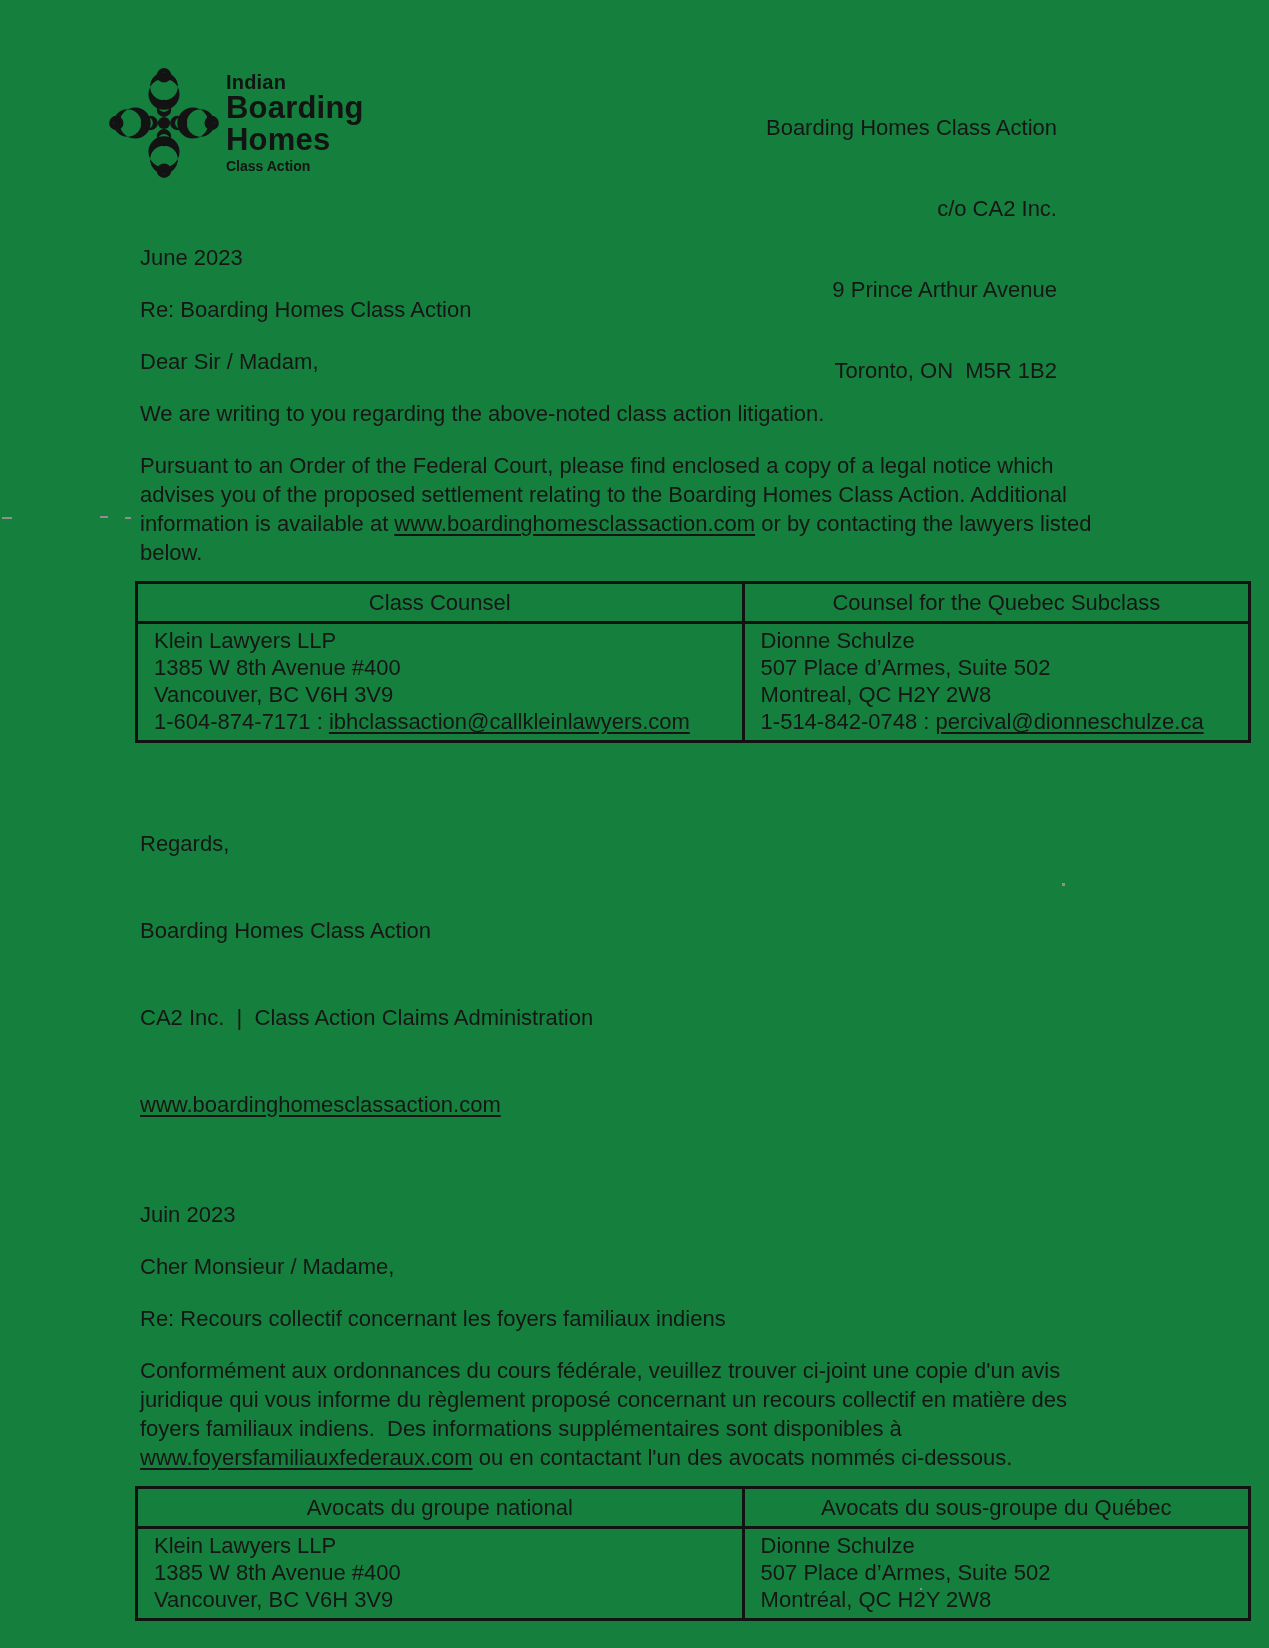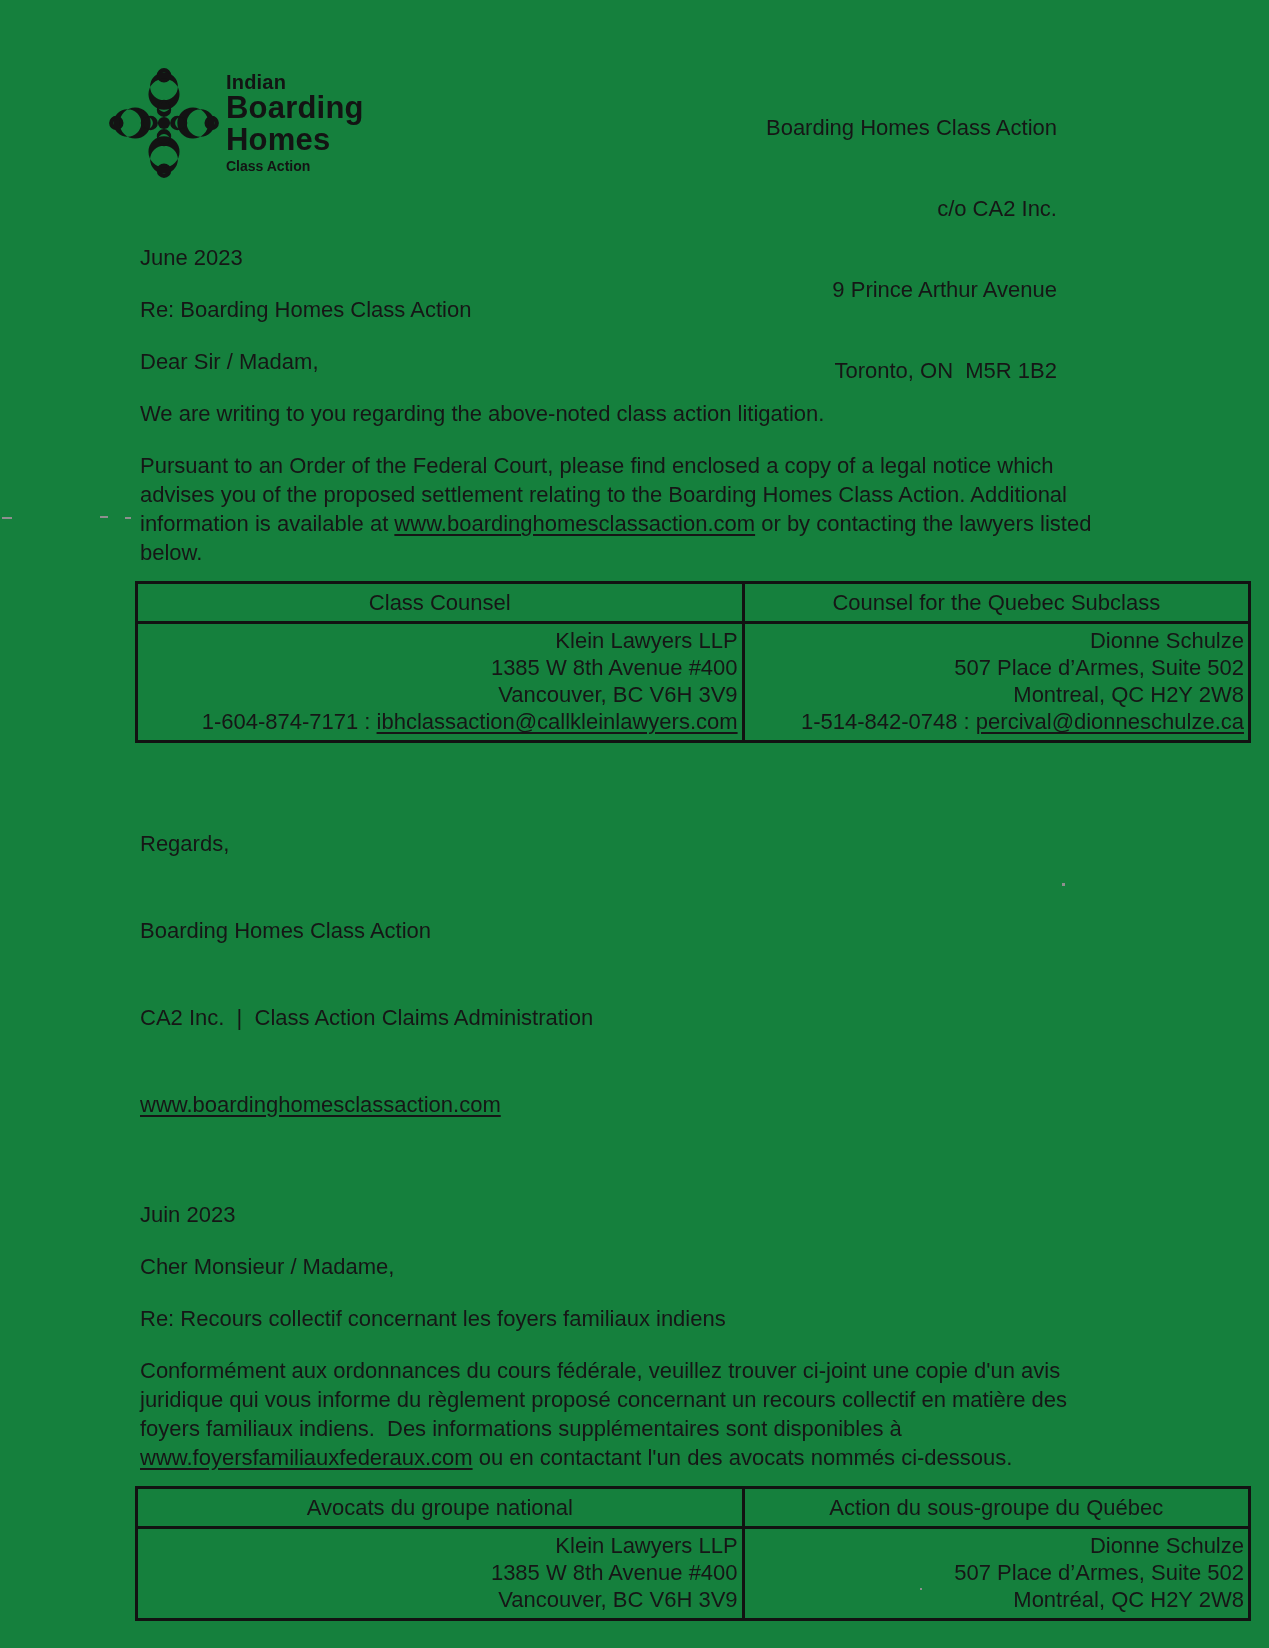--- a/index.html
+++ b/index.html
@@ -37,21 +37,21 @@
     width: 1116px; margin-left: -5px; border-collapse: collapse;
     table-layout: fixed; font-size: 22px;
   }
   table.counsel-table.en { margin-bottom: 28px; }
   table.counsel-table.fr { margin-bottom: 36px; }
   .counsel-table, .counsel-table th, .counsel-table td { border: 3px solid #121212; }
   .counsel-table th {
     font-weight: normal; text-align: center; height: 40px;
     padding: 2px 4px; border-bottom-width: 3px;
   }
-  .counsel-table td { text-align: right; padding: 3px 4px 5px; vertical-align: top; }
+  .counsel-table td { text-align: left; padding: 3px 16px 5px; vertical-align: top; }
   .counsel-table td div { line-height: 27px; white-space: nowrap; }
   .col-left  { width: 54.5%; }
   .col-right { width: 45.5%; }
   
   .artifact { position: absolute; background: #8f8f8f; }
 </style>
 </head>
 <body>
 
 <div class="page">
@@ -140,21 +140,21 @@
     <div class="para pre-table"><span>Conformément aux ordonnances du cours fédérale, veuillez trouver ci-joint une copie d'un avis juridique qui vous informe du règlement proposé concernant un recours collectif en matière des foyers familiaux indiens.  Des informations supplémentaires sont disponibles à </span><a class="lnk">www.foyersfamiliauxfederaux.com</a><span> ou en contactant l'un des avocats nommés ci-dessous.</span></div>
 
     <table class="counsel-table fr">
       <colgroup>
           <col class="col-left">
           <col class="col-right">
         </colgroup>
       <thead>
         <tr>
           <th>Avocats du groupe national</th>
-          <th>Action du sous-groupe du Québec</th>
+          <th>Avocats du sous-groupe du Québec</th>
         </tr>
       </thead>
       <tbody>
         <tr>
           <td>
             <div>Klein Lawyers LLP</div>
             <div>1385 W 8th Avenue #400</div>
             <div>Vancouver, BC V6H 3V9</div>
 
           </td>

